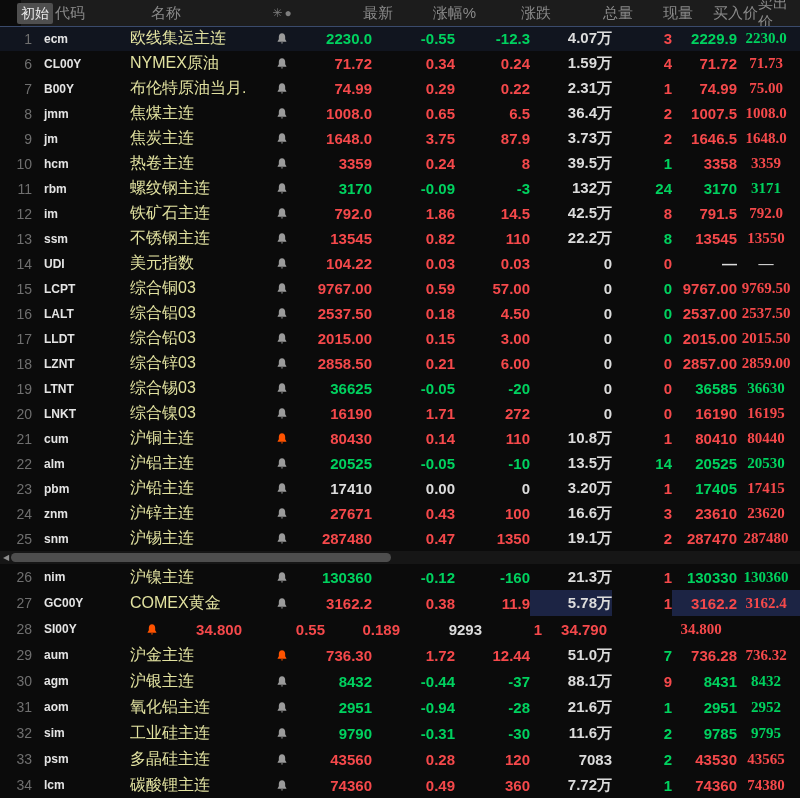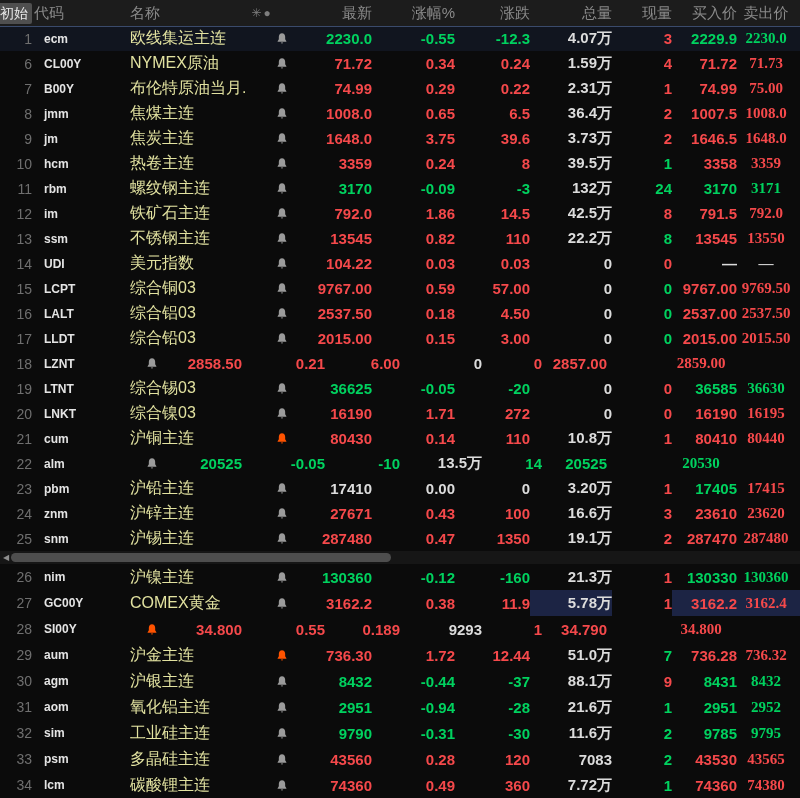--- a/index.html
+++ b/index.html
@@ -8,21 +8,21 @@
     background:#0b0b0b;
     font-family:"Liberation Sans","DejaVu Sans",sans-serif;
     -webkit-font-smoothing:antialiased;
   }
   #app { width:800px; height:798px; background:#0b0b0b; overflow:hidden; display:flex; flex-direction:column; }
 
   
   .hdr {
     height:26px; flex:0 0 26px; background:#1c1c1c;
     display:flex; align-items:center;
-    color:#8a8a8a; font-size:15px;
+    color:#8a8a8a; font-size:15px;margin-left:21px;
   }
   .hdr .hc { display:flex; align-items:center; height:100%; }
   .initial-btn {
     margin-left:2px; padding:1px 4px 2px 4px; background:#4f4f4f; color:#e9e9e9;
     border-radius:2px; font-size:14px; line-height:18px; white-space:nowrap; z-index:2;
   }
   .mode-icon { font-size:12px; letter-spacing:2px; color:#7d7d7d; }
 
   
   .col-num  { width:32px;  justify-content:flex-end; }
@@ -195,21 +195,21 @@
     <span class="c code col-code">jm</span>
     <span class="c name col-name">焦炭主连</span>
     <span class="c bell col-bell">
       <svg viewBox="0 0 14 14" width="12" height="13" aria-hidden="true">
         <path d="M7 0.8 C4.7 0.8 3.3 2.7 3.3 5 L3.3 8 L1.9 10.2 L1.9 10.9 L12.1 10.9 L12.1 10.2 L10.7 8 L10.7 5 C10.7 2.7 9.3 0.8 7 0.8 Z" fill="currentColor"></path>
         <path d="M5.6 11.7 A1.45 1.45 0 0 0 8.4 11.7 Z" fill="currentColor"></path>
       </svg>
     </span>
     <span class="c v col-last c-u">1648.0</span>
     <span class="c v col-pct c-u">3.75</span>
-    <span class="c v col-chg c-u">39.6</span>
+    <span class="c v col-chg c-u">87.9</span>
     <span class="c v col-vol c-n">3.73万</span>
     <span class="c v col-cur c-u">2</span>
     <span class="c v col-bid c-u">1646.5</span>
     <span class="c v col-ask c-u">1648.0</span>
   </div>
 
   <div class="row">
     <span class="c num col-num">10</span>
     <span class="c code col-code">hcm</span>
     <span class="c name col-name">热卷主连</span>
@@ -357,20 +357,21 @@
     <span class="c v col-chg c-u">3.00</span>
     <span class="c v col-vol c-n">0</span>
     <span class="c v col-cur c-d">0</span>
     <span class="c v col-bid c-u">2015.00</span>
     <span class="c v col-ask c-u">2015.50</span>
   </div>
 
   <div class="row">
     <span class="c num col-num">18</span>
     <span class="c code col-code">LZNT</span>
+    <span class="c name col-name">综合锌03</span>
     <span class="c bell col-bell">
       <svg viewBox="0 0 14 14" width="12" height="13" aria-hidden="true">
         <path d="M7 0.8 C4.7 0.8 3.3 2.7 3.3 5 L3.3 8 L1.9 10.2 L1.9 10.9 L12.1 10.9 L12.1 10.2 L10.7 8 L10.7 5 C10.7 2.7 9.3 0.8 7 0.8 Z" fill="currentColor"></path>
         <path d="M5.6 11.7 A1.45 1.45 0 0 0 8.4 11.7 Z" fill="currentColor"></path>
       </svg>
     </span>
     <span class="c v col-last c-u">2858.50</span>
     <span class="c v col-pct c-u">0.21</span>
     <span class="c v col-chg c-u">6.00</span>
     <span class="c v col-vol c-n">0</span>
@@ -432,20 +433,21 @@
     <span class="c v col-chg c-u">110</span>
     <span class="c v col-vol c-n">10.8万</span>
     <span class="c v col-cur c-u">1</span>
     <span class="c v col-bid c-u">80410</span>
     <span class="c v col-ask c-u">80440</span>
   </div>
 
   <div class="row">
     <span class="c num col-num">22</span>
     <span class="c code col-code">alm</span>
+    <span class="c name col-name">沪铝主连</span>
     <span class="c bell col-bell">
       <svg viewBox="0 0 14 14" width="12" height="13" aria-hidden="true">
         <path d="M7 0.8 C4.7 0.8 3.3 2.7 3.3 5 L3.3 8 L1.9 10.2 L1.9 10.9 L12.1 10.9 L12.1 10.2 L10.7 8 L10.7 5 C10.7 2.7 9.3 0.8 7 0.8 Z" fill="currentColor"></path>
         <path d="M5.6 11.7 A1.45 1.45 0 0 0 8.4 11.7 Z" fill="currentColor"></path>
       </svg>
     </span>
     <span class="c v col-last c-d">20525</span>
     <span class="c v col-pct c-d">-0.05</span>
     <span class="c v col-chg c-d">-10</span>
     <span class="c v col-vol c-n">13.5万</span>

